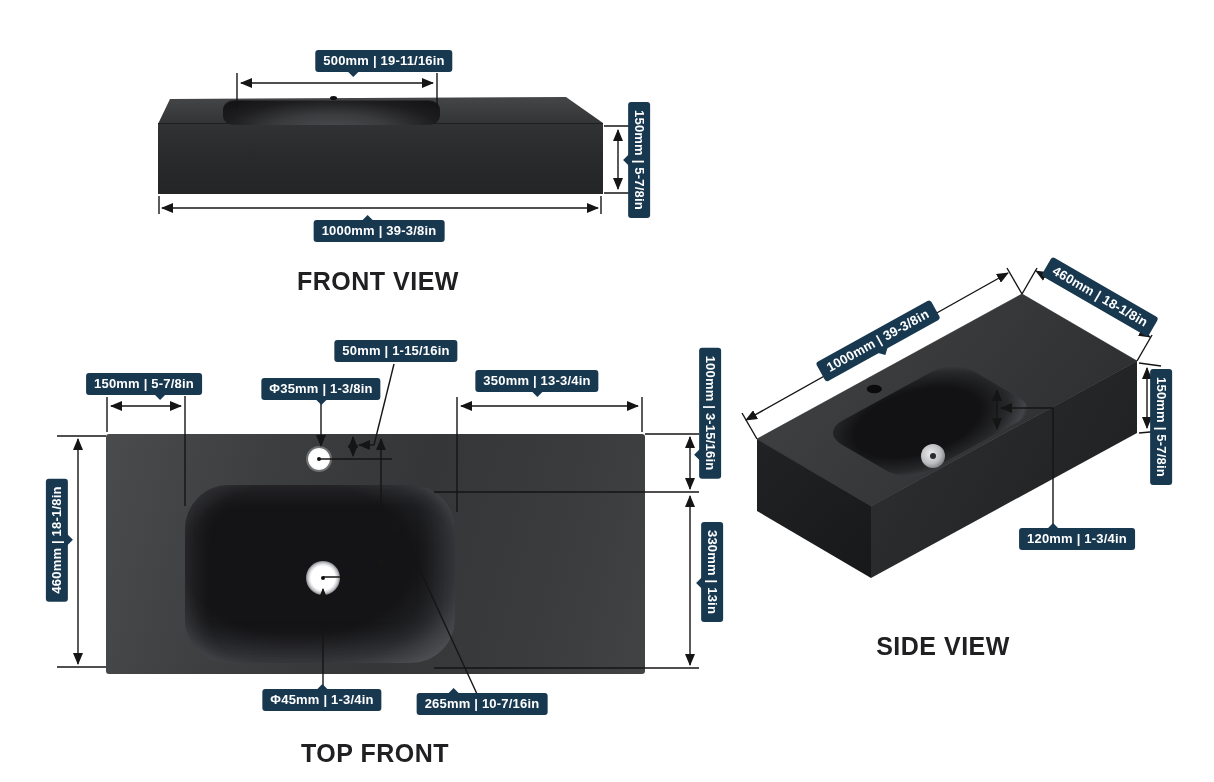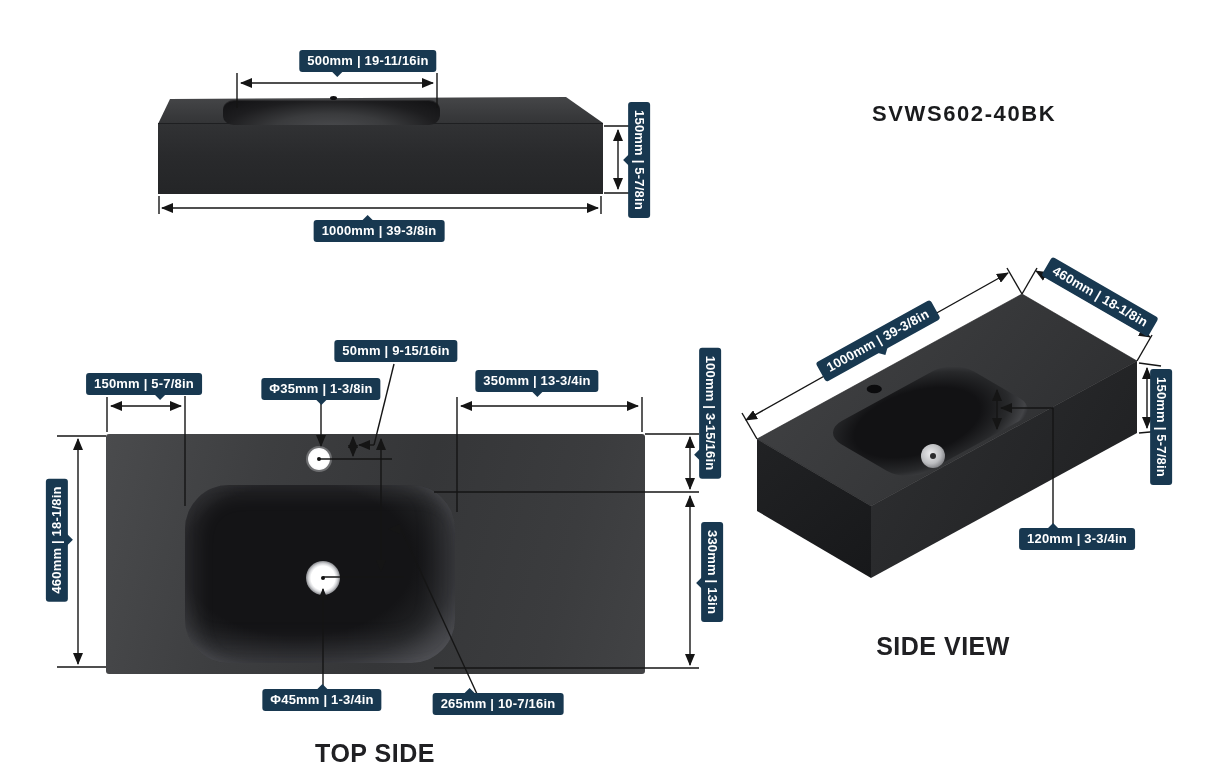--- a/index.html
+++ b/index.html
@@ -81,21 +81,20 @@
   
   svg.layer{position:absolute; left:0; top:0; z-index:5; pointer-events:none;}
   svg#sv-art{z-index:1;}
   .dl{stroke:var(--line); stroke-width:1.4; fill:none;}
 </style>
 </head>
 <body>
 
 <div id="canvas">
 
-  <div id="model">SVWS602-40BK</div>
 
   <div class="art" id="fv-top"></div>
   <div class="art" id="fv-front"></div>
   <div class="art" id="fv-basin"></div>
   <div class="art" id="fv-faucet-dot"></div>
 
   <div class="art" id="tv-counter"></div>
   <div class="art" id="tv-basin"></div>
   <div class="art" id="tv-faucet"></div>
   <div class="art" id="tv-faucet-dot"></div>
@@ -195,35 +194,36 @@
       <line x1="1036" y1="271" x2="1150" y2="337" marker-start="url(#ah)" marker-end="url(#ah)"></line>
       <line x1="1139" y1="363" x2="1161" y2="366"></line>
       <line x1="1139" y1="433" x2="1161" y2="431"></line>
       <line x1="1147" y1="368" x2="1147" y2="428" marker-start="url(#ah)" marker-end="url(#ah)"></line>
       <line x1="997" y1="390" x2="997" y2="429" marker-start="url(#ah)" marker-end="url(#ah)"></line>
       <line x1="1053" y1="408" x2="1001" y2="408" marker-end="url(#ah)"></line>
       <line x1="1053" y1="408" x2="1053" y2="528"></line>
     </g>
   </svg>
 
-  <div class="dim-label" style="left:368px;top:61px;"><span>500mm | 19-11/16in</span><i class="ptr b" style="left:calc(50% - 31px);"></i></div>
+  <div class="dim-label" style="left:384px;top:61px;"><span>500mm | 19-11/16in</span><i class="ptr b" style="left:calc(50% - 31px);"></i></div>
   <div class="dim-label r90" style="left:639px;top:160px;"><span>150mm | 5-7/8in</span><i class="ptr b" style="left:50%;"></i></div>
   <div class="dim-label" style="left:379px;top:231px;"><span>1000mm | 39-3/8in</span><i class="ptr t" style="left:calc(50% - 11px);"></i></div>
 
   <div class="dim-label" style="left:144px;top:384px;"><span>150mm | 5-7/8in</span><i class="ptr b" style="left:calc(50% + 16px);"></i></div>
   <div class="dim-label" style="left:321px;top:389px;"><span>Φ35mm | 1-3/8in</span><i class="ptr b" style="left:50%;"></i></div>
-  <div class="dim-label" style="left:396px;top:351px;"><span>50mm | 9-15/16in</span></div>
+  <div class="dim-label" style="left:396px;top:351px;"><span>50mm | 1-15/16in</span></div>
   <div class="dim-label" style="left:537px;top:381px;"><span>350mm | 13-3/4in</span><i class="ptr b" style="left:50%;"></i></div>
   <div class="dim-label r90" style="left:710px;top:413px;"><span>100mm | 3-15/16in</span><i class="ptr b" style="left:calc(50% + 42px);"></i></div>
   <div class="dim-label rm90" style="left:57px;top:540px;"><span>460mm | 18-1/8in</span><i class="ptr b" style="left:50%;"></i></div>
   <div class="dim-label r90" style="left:712px;top:572px;"><span>330mm | 13in</span><i class="ptr b" style="left:calc(50% + 11px);"></i></div>
   <div class="dim-label" style="left:322px;top:700px;"><span>Φ45mm | 1-3/4in</span><i class="ptr t" style="left:50%;"></i></div>
-  <div class="dim-label" style="left:498px;top:704px;"><span>265mm | 10-7/16in</span><i class="ptr t" style="left:calc(50% - 28px);"></i></div>
+  <div class="dim-label" style="left:482px;top:704px;"><span>265mm | 10-7/16in</span><i class="ptr t" style="left:calc(50% - 28px);"></i></div>
 
   <div class="dim-label rm29" style="left:878px;top:341px;"><span>1000mm | 39-3/8in</span><i class="ptr b" style="left:50%;"></i></div>
   <div class="dim-label r30" style="left:1100px;top:297px;"><span>460mm | 18-1/8in</span></div>
   <div class="dim-label r90" style="left:1161px;top:427px;"><span>150mm | 5-7/8in</span></div>
-  <div class="dim-label" style="left:1077px;top:539px;"><span>120mm | 3-3/4in</span><i class="ptr t" style="left:calc(50% - 24px);"></i></div>
-
-  <div class="view-title" style="left:375px;top:753px;">TOP SIDE</div>
+  <div class="dim-label" style="left:1077px;top:539px;"><span>120mm | 1-3/4in</span><i class="ptr t" style="left:calc(50% - 24px);"></i></div>
+
+  <div class="view-title" style="left:378px;top:281px;">FRONT VIEW</div>
+  <div class="view-title" style="left:375px;top:753px;">TOP FRONT</div>
   <div class="view-title" style="left:943px;top:622px;margin-top:24px;">SIDE VIEW</div>
 
 </div>
 
 </body></html>

